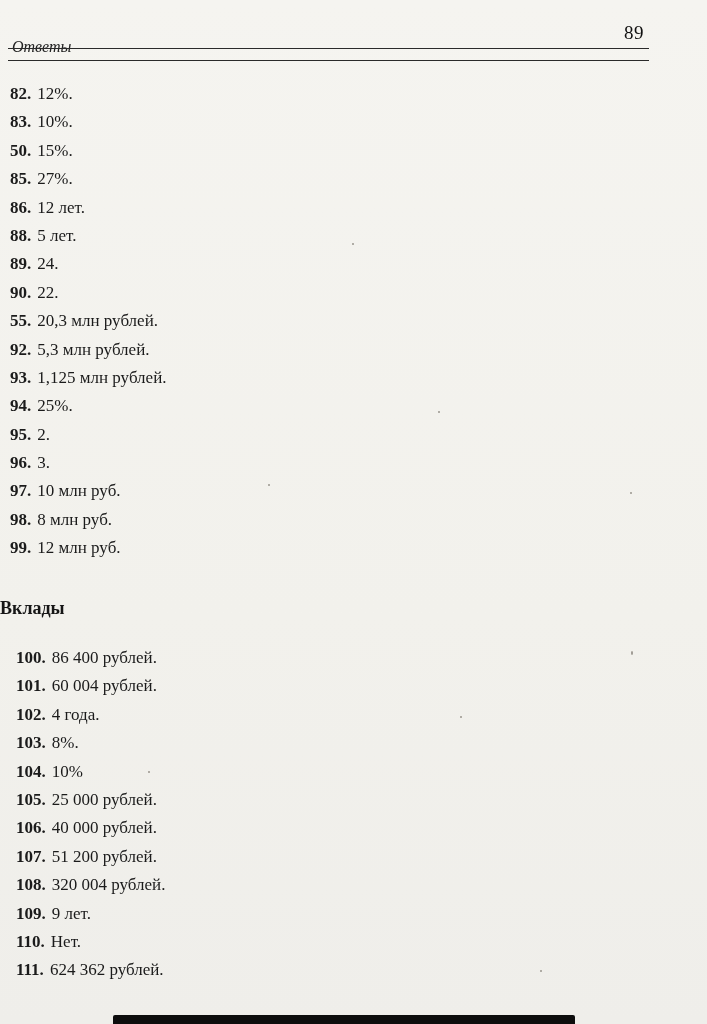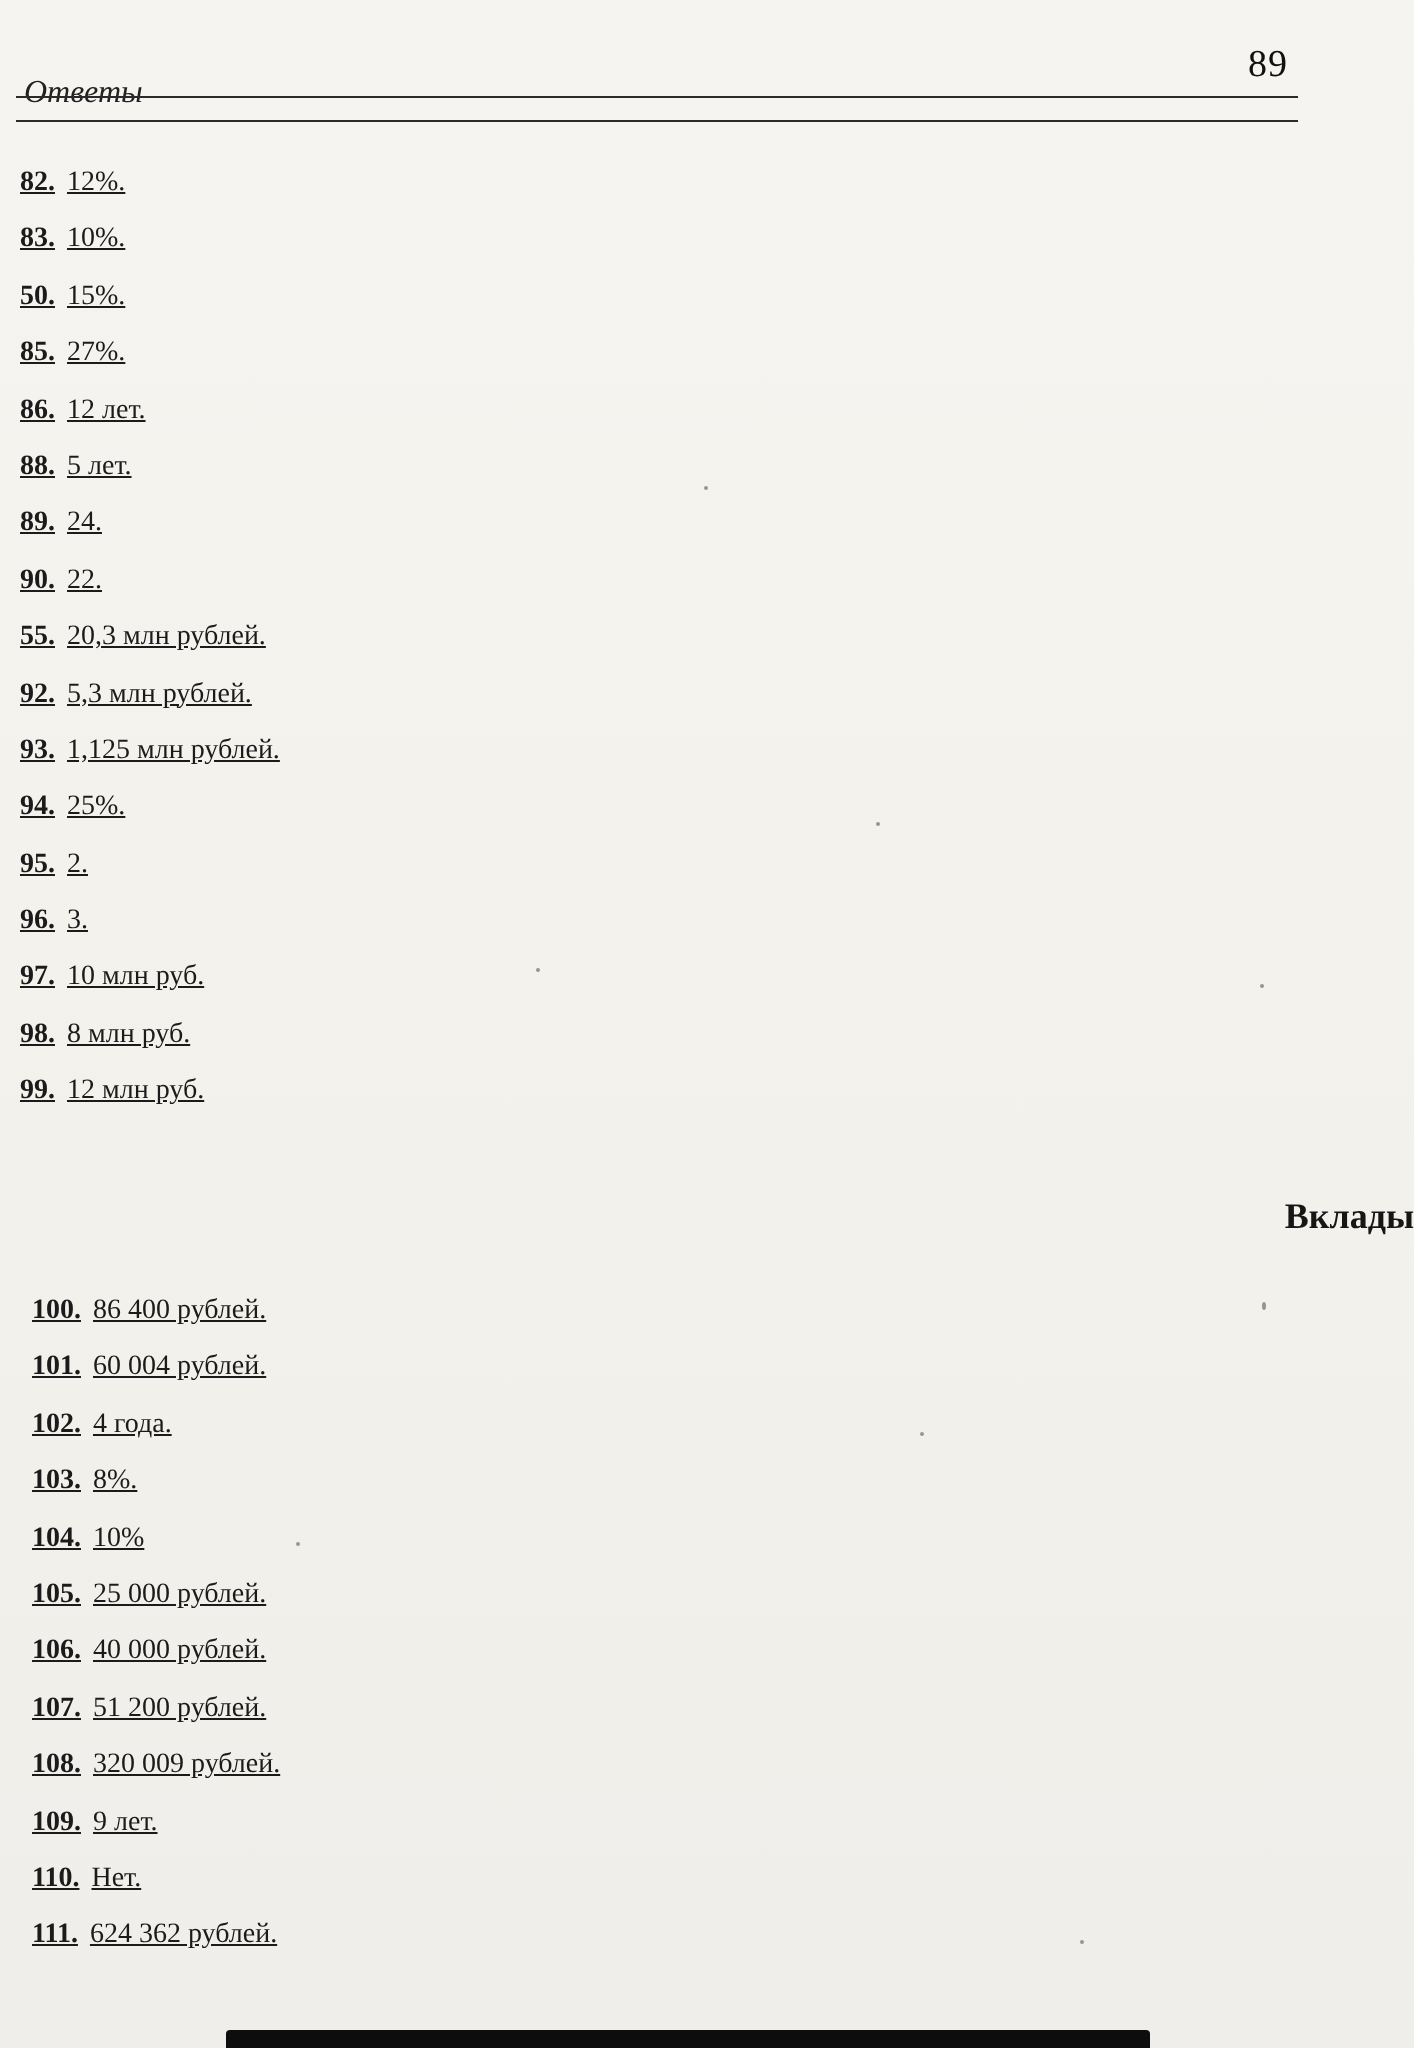--- a/index.html
+++ b/index.html
@@ -63,38 +63,37 @@
     right: 20px;
   }
   .answers.top {
     top: 84px;
   }
   .answers.bottom {
     top: 648px;
   }
   .answer-row {
     height: 28.4px;
-    font-size: 14px;
+    font-size: 17px;
     white-space: nowrap;
     color: #1b1b1b;
-    text-decoration: underline;
   }
   .answers.bottom .answer-row {
     padding-left: 6px;
   }
   .answer-num {
     font-weight: bold;
     margin-right: 6px;
   }
   .section-heading {
     position: absolute;
     top: 598px;
     left: 0;
     width: 100%;
-    text-align: right;
+    text-align: left;
     font-weight: bold;
     font-size: 18px;
     color: #161616;
   }
   .scan-bar {
     position: absolute;
     bottom: 0;
     left: 113px;
     width: 462px;
     height: 9px;
@@ -145,21 +144,21 @@
 
   <div class="answers bottom">
     <div class="answer-row"><span class="answer-num">100.</span><span class="answer-text">86 400 рублей.</span></div>
     <div class="answer-row"><span class="answer-num">101.</span><span class="answer-text">60 004 рублей.</span></div>
     <div class="answer-row"><span class="answer-num">102.</span><span class="answer-text">4 года.</span></div>
     <div class="answer-row"><span class="answer-num">103.</span><span class="answer-text">8%.</span></div>
     <div class="answer-row"><span class="answer-num">104.</span><span class="answer-text">10%</span></div>
     <div class="answer-row"><span class="answer-num">105.</span><span class="answer-text">25 000 рублей.</span></div>
     <div class="answer-row"><span class="answer-num">106.</span><span class="answer-text">40 000 рублей.</span></div>
     <div class="answer-row"><span class="answer-num">107.</span><span class="answer-text">51 200 рублей.</span></div>
-    <div class="answer-row"><span class="answer-num">108.</span><span class="answer-text">320 009 рублей.</span></div>
+    <div class="answer-row"><span class="answer-num">108.</span><span class="answer-text">320 004 рублей.</span></div>
     <div class="answer-row"><span class="answer-num">109.</span><span class="answer-text">9 лет.</span></div>
     <div class="answer-row"><span class="answer-num">110.</span><span class="answer-text">Нет.</span></div>
     <div class="answer-row"><span class="answer-num">111.</span><span class="answer-text">624 362 рублей.</span></div>
   </div>
 
   <div class="speck" style="top:243px; left:352px;"></div>
   <div class="speck" style="top:411px; left:438px;"></div>
   <div class="speck" style="top:484px; left:268px;"></div>
   <div class="speck" style="top:492px; left:630px;"></div>
   <div class="speck" style="top:651px; left:631px; height:4px;"></div>

